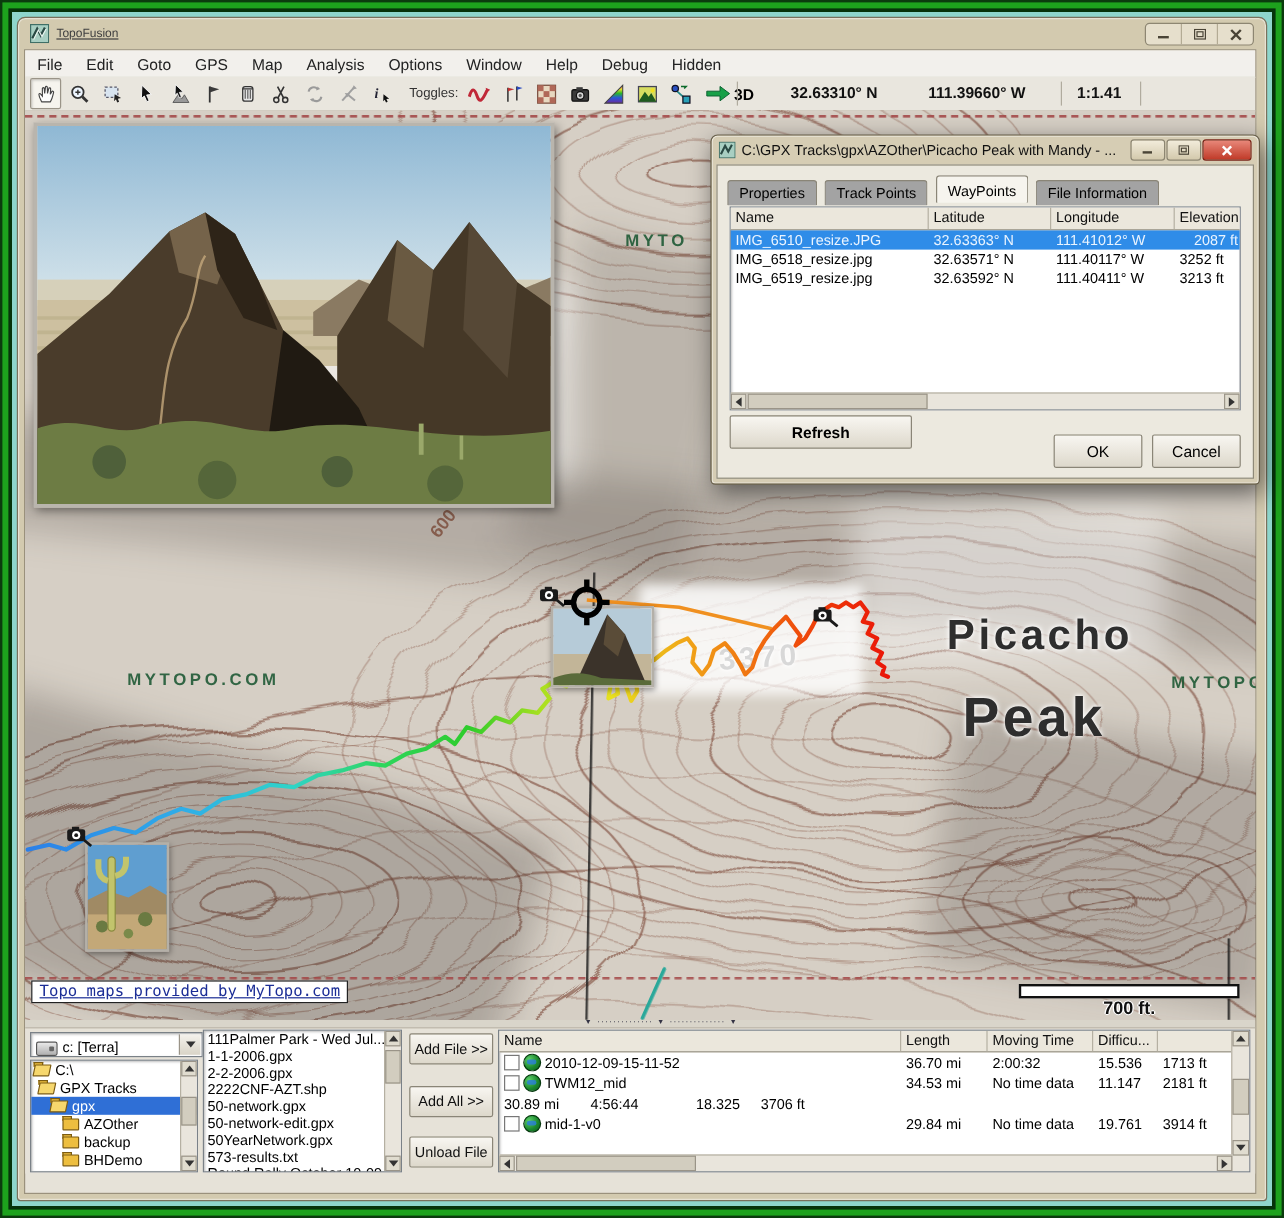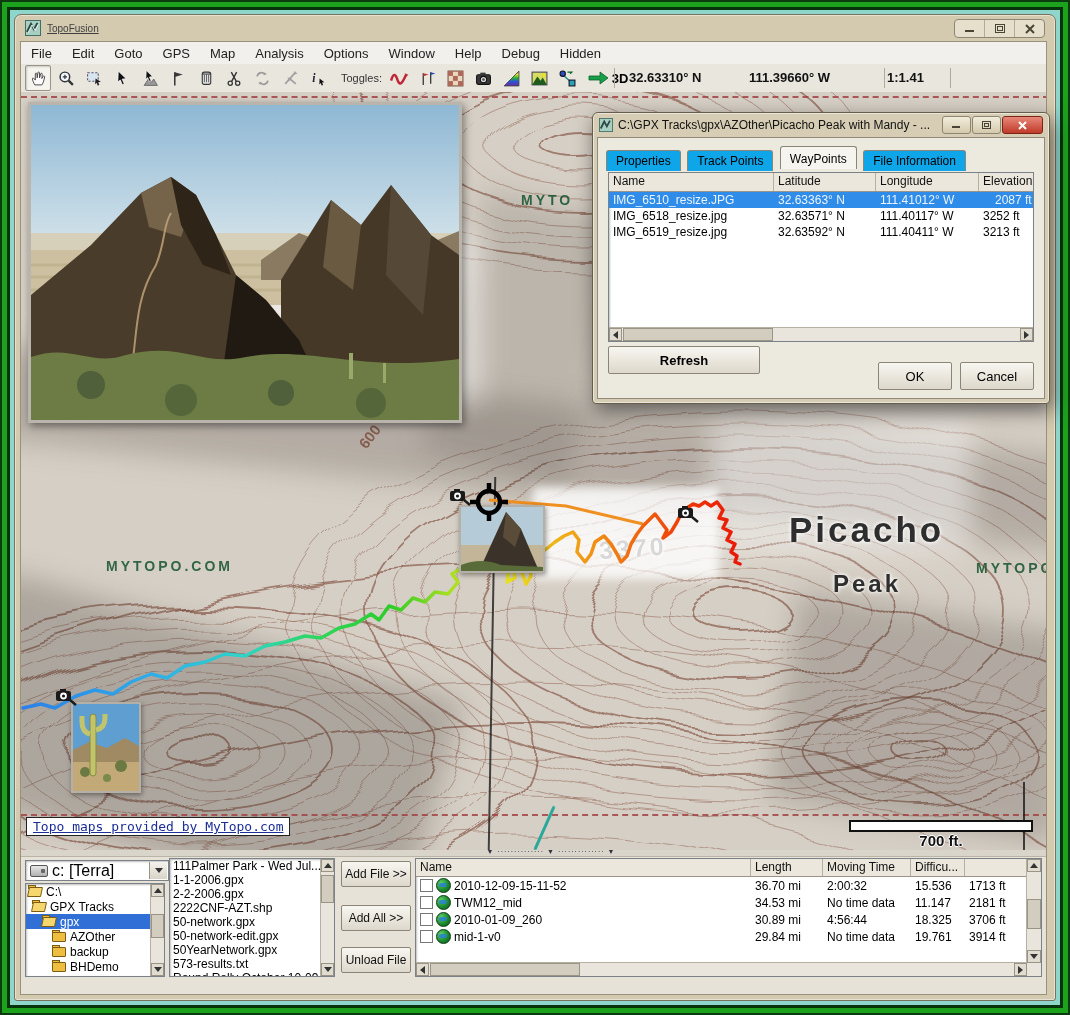--- a/index.html
+++ b/index.html
@@ -19,21 +19,21 @@
   .client{left:5px;right:8px;top:26px;bottom:5px;background:#e6e2d8;border:1px solid #9a917c;}
   
   .menubar{left:0;right:0;top:0;height:22px;background:#f2f0ec;border-bottom:1px solid #d8d4c8;display:flex;align-items:center;font-size:13px;color:#222;}
   .menu-item{padding:2px 10px;cursor:default;}
   .toolbar{left:0;right:0;top:22px;height:28px;background:#e9e6de;border-bottom:1px solid #b9b4a6;display:flex;align-items:center;padding-left:4px;gap:2px;}
   .tbtn{width:24px;height:24px;display:flex;align-items:center;justify-content:center;border:1px solid transparent;border-radius:2px;}
   .tbtn.pressed{background:#f6f4ee;border:1px solid #9a9488;box-shadow:inset 1px 1px 2px rgba(0,0,0,.18);}
   .tbtn svg{display:block;}
   .tb-label{font-size:11px;color:#333;margin:0 3px 0 8px;}
   .tb-sep{width:1px;height:20px;background:#b0ab9e;margin:0 3px;}
-  .coord{font-weight:bold;font-size:13px;color:#111;}
+  .coord{font-weight:bold;font-size:13px;color:#111;text-align:center;}
   .dd-btn{position:absolute;right:1px;top:1px;bottom:1px;width:17px;background:linear-gradient(#f4f2ec,#d9d4c7);border-left:1px solid #9a9488;display:flex;align-items:center;justify-content:center;}
   .tri-d{width:0;height:0;border-left:4px solid transparent;border-right:4px solid transparent;border-top:5px solid #333;}
   .tri-u{width:0;height:0;border-left:4px solid transparent;border-right:4px solid transparent;border-bottom:5px solid #333;}
   .tri-l{width:0;height:0;border-top:4px solid transparent;border-bottom:4px solid transparent;border-right:5px solid #333;}
   .tri-r{width:0;height:0;border-top:4px solid transparent;border-bottom:4px solid transparent;border-left:5px solid #333;}
   
   .map{left:0;right:0;top:50px;height:758px;background:#d6cfc5;overflow:hidden;}
   .maplabel{color:#2e2e2e;font-weight:bold;letter-spacing:3px;text-shadow:0 0 3px #fff,0 0 5px #fff;}
   .watermark{color:#14532d;font-size:14px;letter-spacing:3px;font-weight:bold;opacity:.85;}
   .attribution{background:#fff;border:1px solid #222;padding:1px 6px;font-family:"DejaVu Sans Mono",monospace;font-size:13px;color:#1b2d96;text-decoration:underline;white-space:nowrap;}
@@ -42,21 +42,21 @@
   .shade{filter:blur(14px);}
   .photo-frame{border:3px solid #b9b5ad;box-shadow:2px 3px 8px rgba(0,0,0,.45);}
   .thumb-frame{border:2px solid #b4b0a8;box-shadow:1px 2px 5px rgba(0,0,0,.4);}
   .redline{height:0;border-top:2px dashed #a34444;opacity:.85;}
   
   .mapstrip{left:0;right:0;top:808px;height:6px;background:#d9d5ca;font-size:7px;color:#334;overflow:hidden;}
   .splitter{position:absolute;left:455px;top:-2px;width:150px;text-align:center;letter-spacing:1px;}
   
   .panel{left:0;right:0;top:814px;height:121px;background:#e6e2d8;border-top:1px solid #b9b4a6;}
   .sunken{background:#fff;border:1px solid #7a8187;box-shadow:inset 1px 1px 2px rgba(0,0,0,.25);}
-  .combo{display:flex;align-items:center;font-size:16px;gap:4px;padding-left:4px;position:relative;}
+  .combo{display:flex;align-items:flex-end;font-size:12px;gap:4px;padding-left:4px;position:relative;}
   .treerow{display:flex;align-items:center;gap:4px;font-size:12px;height:15px;padding-left:2px;white-space:nowrap;}
   .treerow.sel{background:#2f6fd6;color:#fff;}
   .filerow{font-size:12px;height:14px;line-height:14px;padding-left:3px;white-space:nowrap;overflow:hidden;}
   .pbtn{background:linear-gradient(#f8f6f1,#ddd8cb);border:1px solid #8a8577;border-radius:2px;font-size:12px;color:#111;display:flex;align-items:center;justify-content:center;}
   .sb-v{position:absolute;top:0;bottom:0;right:0;width:13px;background:#e9e5dc;border-left:1px solid #b5b0a2;}
   .sb-h{position:absolute;left:0;right:0;bottom:0;height:13px;background:#e9e5dc;border-top:1px solid #b5b0a2;}
   .sb-btn{position:absolute;width:13px;height:13px;background:#e0dccf;border:1px solid #9a9488;display:flex;align-items:center;justify-content:center;box-sizing:border-box;}
   .sb-thumb{position:absolute;background:#d2cdbf;border:1px solid #9a9488;box-sizing:border-box;}
   
   .thead{display:flex;background:#ebe7dc;border-bottom:1px solid #9a9488;font-size:12px;color:#111;}
@@ -65,21 +65,21 @@
   .td{padding:0 4px;box-sizing:border-box;white-space:nowrap;overflow:hidden;}
   .sel-blue{background:#2f8ce8;color:#eaf4ff;}
   .checkbox{width:11px;height:11px;background:#fff;border:1px solid #777;display:inline-block;flex:none;}
   
   .dialog{left:592px;top:112px;width:456px;height:290px;background:#d6cdb4;border:1px solid #665e4a;border-radius:6px 6px 4px 4px;box-shadow:3px 7px 20px rgba(0,0,0,.55),inset 0 0 0 1px rgba(255,255,255,.5);}
   .dlg-title{height:24px;display:flex;align-items:center;gap:5px;padding:0 6px;font-size:12px;color:#111;white-space:nowrap;overflow:hidden;}
   .dlg-btns{position:absolute;top:3px;right:6px;display:flex;gap:1px;}
   .dlg-btn{width:27px;height:16px;border:1px solid #8d8672;border-radius:3px;background:linear-gradient(#f2ecdb,#d3c9ac);display:flex;align-items:center;justify-content:center;}
   .dlg-close{width:39px;background:linear-gradient(#e8887a,#c03a28);border-color:#7a2418;}
   .dlg-client{position:absolute;left:4px;right:4px;top:24px;bottom:4px;background:#ece9df;border:1px solid #8f8a79;}
-  .tab{display:inline-block;padding:3px 9px;font-size:12px;border:1px solid #8a8577;border-bottom:none;border-radius:3px 3px 0 0;background:#0ea5e9;margin-right:2px;position:relative;top:2px;}
+  .tab{display:inline-block;padding:3px 9px;font-size:12px;border:1px solid #8a8577;border-bottom:none;border-radius:3px 3px 0 0;background:#a3a3a3;margin-right:2px;position:relative;top:2px;}
   .tab.active{background:#f6f4ee;top:0;padding-top:5px;z-index:2;}
   .btn{background:linear-gradient(#f8f6f1,#ddd8cb);border:1px solid #8a8577;border-radius:2px;font-size:13px;display:flex;align-items:center;justify-content:center;}
   .globe{width:13px;height:13px;border-radius:50%;background:radial-gradient(circle at 4px 4px,#5fd06a,#1c8a2e 55%,#0b5a1c);border:1px solid #05380e;position:relative;flex:none;}
   .globe:after{content:"";position:absolute;left:2px;top:4px;width:8px;height:4px;background:#2a7fd4;border-radius:2px;opacity:.85;}
   .folder{width:14px;height:11px;position:relative;flex:none;}
   .folder .b{position:absolute;inset:1px 0 0 0;background:#edbe3f;border:1px solid #7c5c12;border-radius:1px;}
   .folder .t{position:absolute;left:0;top:-1px;width:6px;height:3px;background:#edbe3f;border:1px solid #7c5c12;border-bottom:none;}
   .folder.open .b{background:#f6d76d;transform:skewX(-12deg);}
   .disk{width:16px;height:10px;background:linear-gradient(#e8e8e8,#b0b0b0);border:1px solid #555;border-radius:2px;position:relative;flex:none;}
   .disk:after{content:"";position:absolute;right:2px;top:3px;width:4px;height:4px;background:#666;border-radius:1px;}
@@ -360,21 +360,21 @@
       <div class="abs redline" style="left:0;top:4px;width:1028px;"></div>
       <div class="abs redline" style="left:0;top:722px;width:1028px;"></div>
       <div class="abs" style="left:470px;top:385px;width:2px;height:373px;background:#1a1a1a;opacity:.8;transform:rotate(1deg);"></div>
       <div class="abs" style="left:1002px;top:690px;width:2px;height:68px;background:#1a1a1a;opacity:.8;"></div>
       <div class="abs" style="left:522px;top:712px;width:3px;height:48px;background:#2aa89a;transform:rotate(24deg);border-radius:2px;"></div>
 
       <div class="abs watermark" style="left:85px;top:466px;">MYTOPO.COM</div>
       <div class="abs watermark" style="left:500px;top:100px;">MYTO</div>
       <div class="abs watermark" style="left:955px;top:468px;">MYTOPO.C</div>
       <div class="abs maplabel" style="left:768px;top:418px;font-size:35px;">Picacho</div>
-      <div class="abs maplabel" style="left:812px;top:478px;font-size:24px;">Peak</div>
+      <div class="abs maplabel" style="left:781px;top:478px;font-size:46px;">Peak</div>
       <div class="abs maplabel" style="left:578px;top:442px;font-size:25px;transform:rotate(-4deg);color:#3d3d3d;">3370</div>
       <div class="abs" style="left:336px;top:336px;font-size:15px;font-weight:bold;color:#7a4a38;transform:rotate(-52deg);opacity:.8;">600</div>
 
       <div class="abs" style="left:512px;top:395px;width:186px;height:92px;background:rgba(255,255,255,.8);filter:blur(5px);"></div>
 
       <svg class="abs" style="left:0;top:0;" width="1028" height="758" viewBox="0 0 1028 758">
         <defs>
           <linearGradient id="trk" gradientUnits="userSpaceOnUse" x1="0" y1="0" x2="740" y2="0">
             <stop offset="0" stop-color="#2b7fe8"></stop>
               <stop offset=".18" stop-color="#2faee8"></stop>
@@ -598,25 +598,20 @@
                 <span class="checkbox"></span>
                 <span class="globe"></span>
                 <span>TWM12_mid</span>
               </div>
             <div class="td" style="width:72px;">34.53 mi</div>
               <div class="td" style="width:88px;">No time data</div>
               <div class="td" style="width:54px;">11.147</div>
               <div class="td" style="width:62px;">2181 ft</div>
           </div>
           <div class="trow" style="height:17px;">
-            <div class="td" style="flex:1;display:flex;align-items:center;gap:3px;">
-                <span class="checkbox"></span>
-                <span class="globe"></span>
-                <span>2010-01-09_260</span>
-              </div>
             <div class="td" style="width:72px;">30.89 mi</div>
               <div class="td" style="width:88px;">4:56:44</div>
               <div class="td" style="width:54px;">18.325</div>
               <div class="td" style="width:62px;">3706 ft</div>
           </div>
           <div class="trow" style="height:17px;">
             <div class="td" style="flex:1;display:flex;align-items:center;gap:3px;">
                 <span class="checkbox"></span>
                 <span class="globe"></span>
                 <span>mid-1-v0</span>

